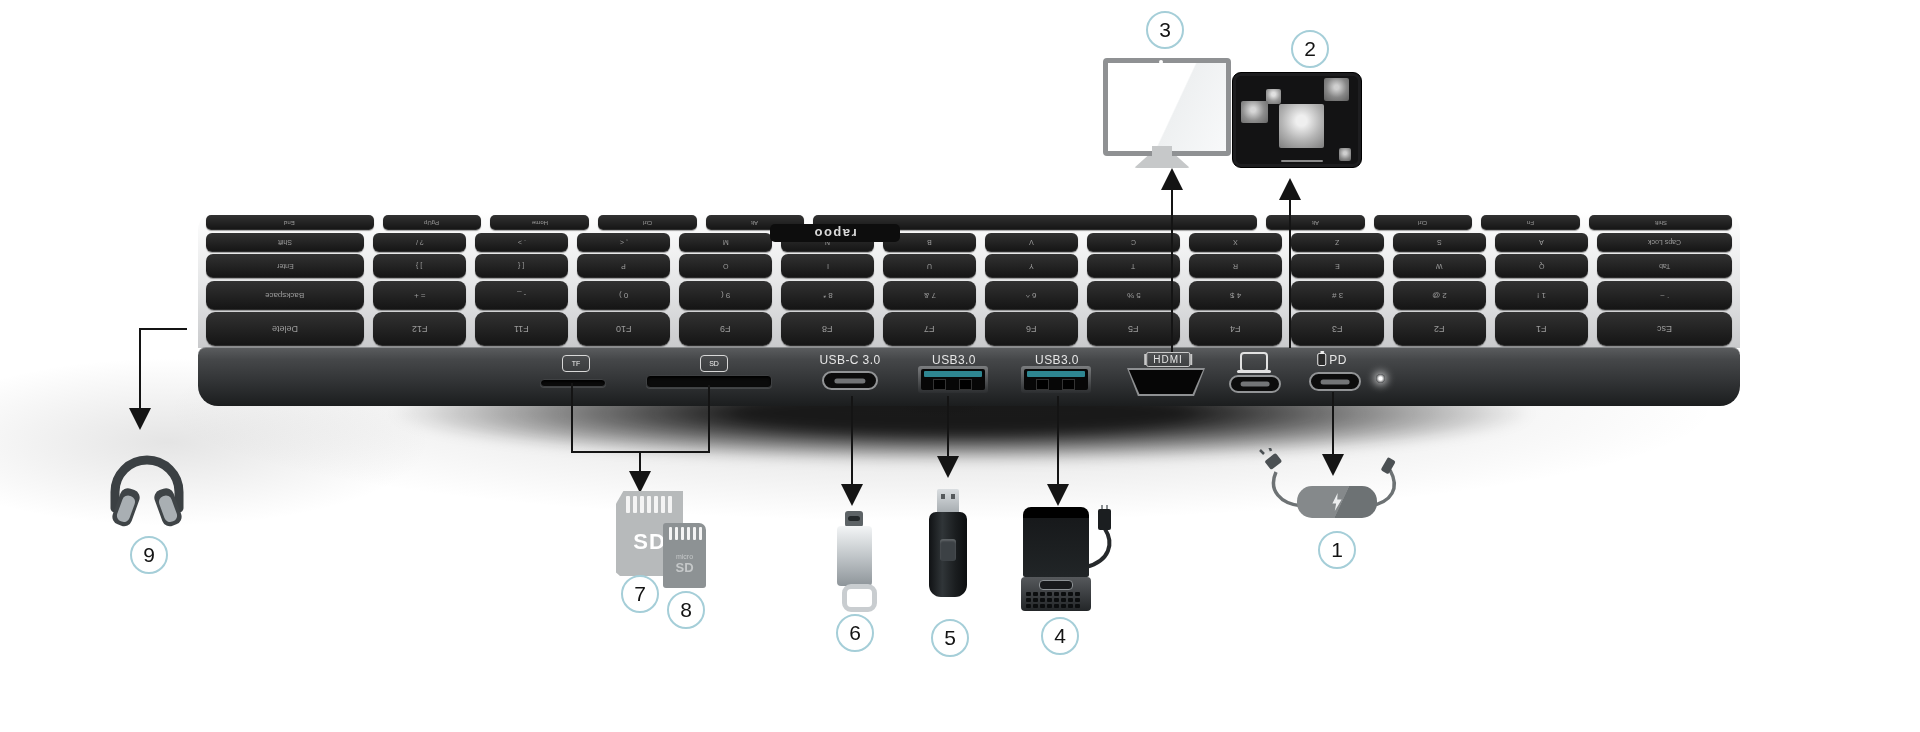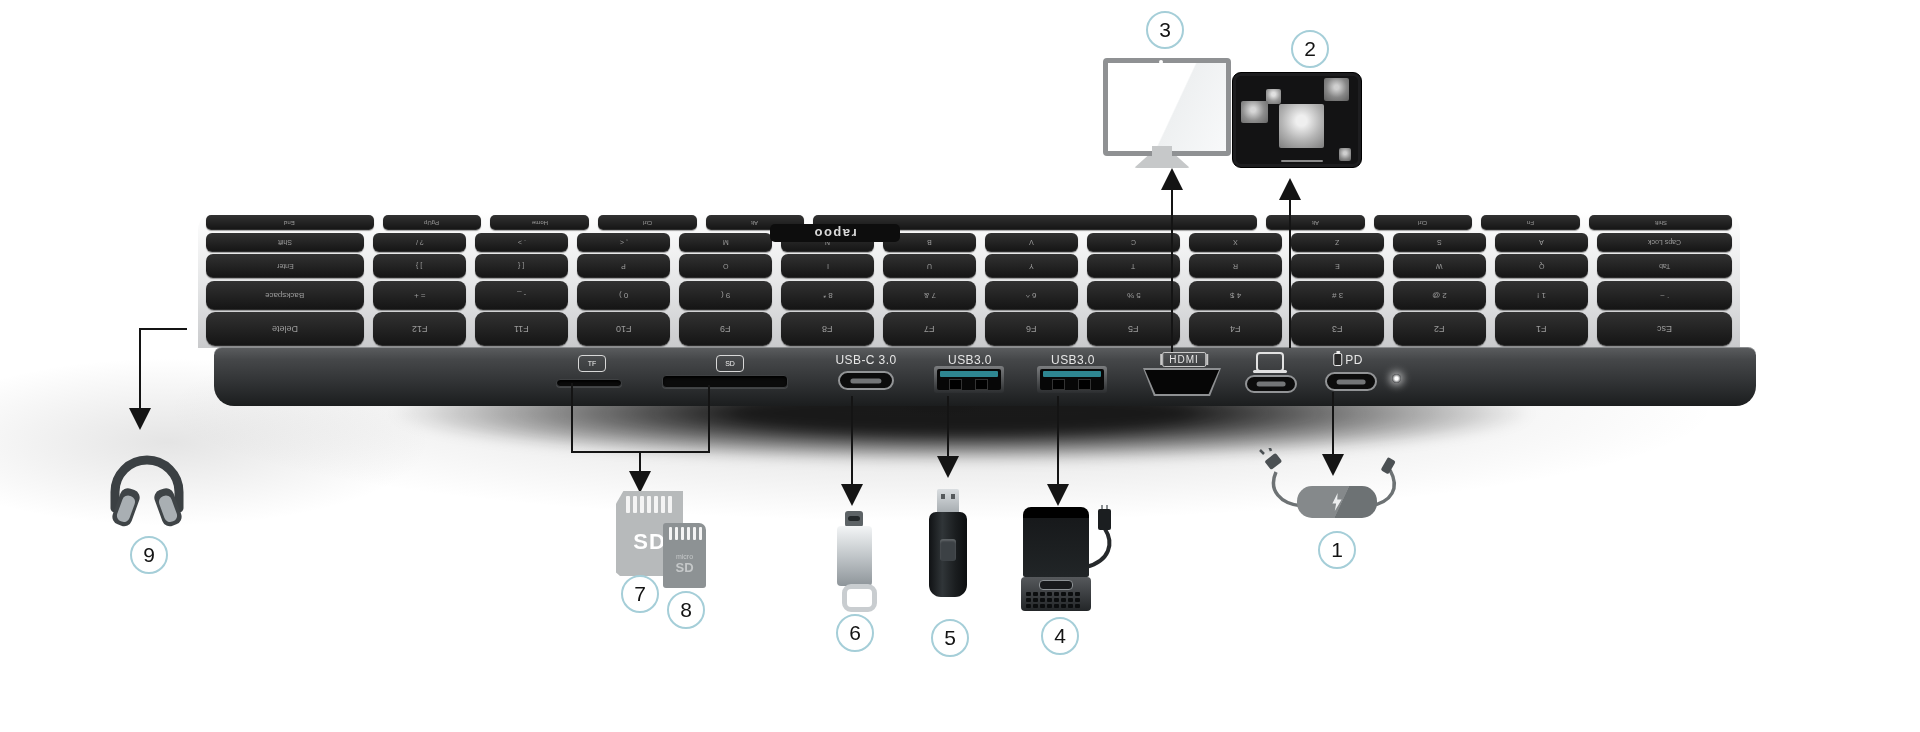--- a/index.html
+++ b/index.html
@@ -21,21 +21,21 @@
   #key-rows{position:absolute;left:8px;top:3px;right:8px;bottom:2px;display:flex;flex-direction:column;justify-content:space-between;}
   .key-row{display:flex;gap:9px;}
   .key{flex:1;background:linear-gradient(180deg,#323232,#141414);border-radius:7px;
     display:flex;align-items:center;justify-content:center;overflow:hidden;
     box-shadow:inset 0 -1px 0 rgba(255,255,255,.10), 0 1px 1px rgba(0,0,0,.35);}
   .key span{transform:rotate(180deg);color:#9d9d9d;white-space:nowrap;}
   #logo-bar{left:572px;top:12px;width:130px;height:18px;background:#0d0d0d;border-radius:5px;
     display:flex;align-items:center;justify-content:center;}
   #logo-bar span{transform:rotate(180deg);color:#d9d9d9;font-size:13px;letter-spacing:1.5px;font-weight:bold;}
 
-  #panel{left:16px;bottom:0;width:100%;height:58px;border-radius:8px 8px 20px 20px;
+  #panel{left:0;bottom:0;width:100%;height:58px;border-radius:8px 8px 20px 20px;
     background:linear-gradient(180deg,#5a5c5e 0%,#454749 20%,#333537 55%,#1b1d1e 100%);
     border-top:1px solid #8a8c8e;}
   .port-label{position:absolute;color:#e6e6e6;font-size:12px;letter-spacing:.4px;transform:translateX(-50%);top:5px;}
   .card-icon{position:absolute;top:7px;width:26px;height:15px;border:1.5px solid #d8d8d8;border-radius:4px;
     color:#eee;font-size:7px;display:flex;align-items:center;justify-content:center;transform:translateX(-50%);}
   .slot{position:absolute;background:#0b0b0b;border:1px solid #3f4143;border-radius:4px;
     box-shadow:inset 0 2px 3px #000, 0 1px 0 rgba(255,255,255,.12);}
   .pill-port{position:absolute;background:#0c0c0c;border:2px solid #929496;border-radius:10px;}
   .pill-port::after{content:"";position:absolute;left:50%;top:50%;transform:translate(-50%,-50%);
     width:60%;height:5px;border-radius:3px;background:#737577;}

